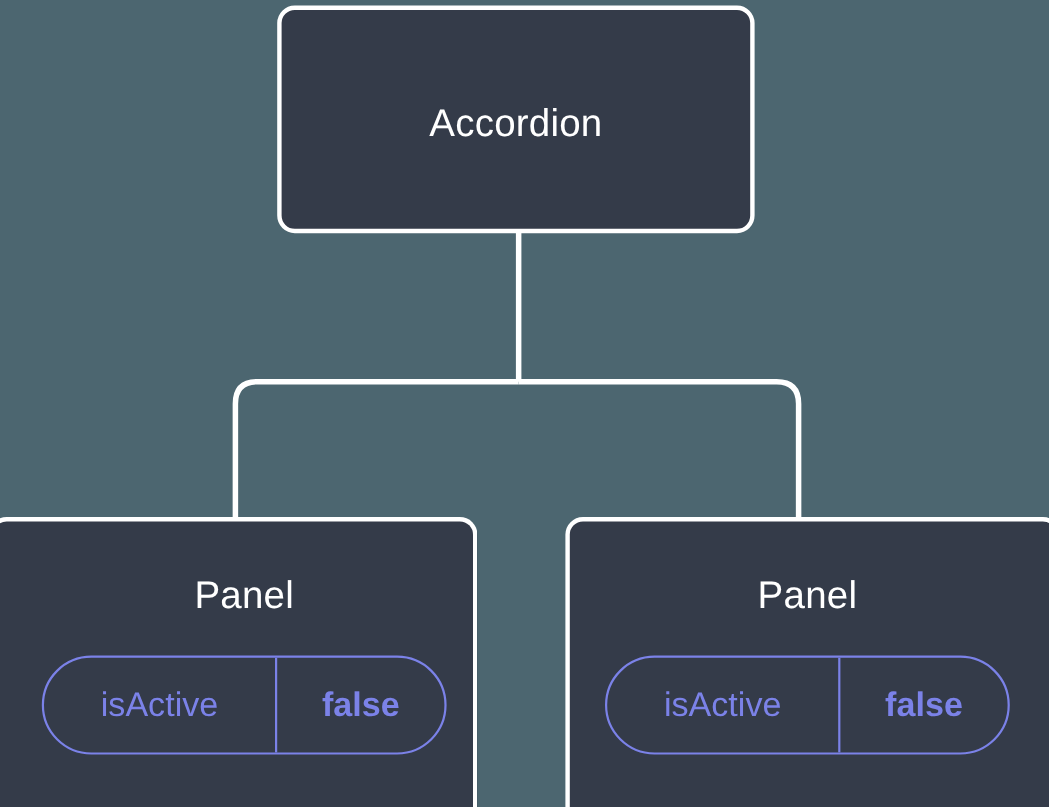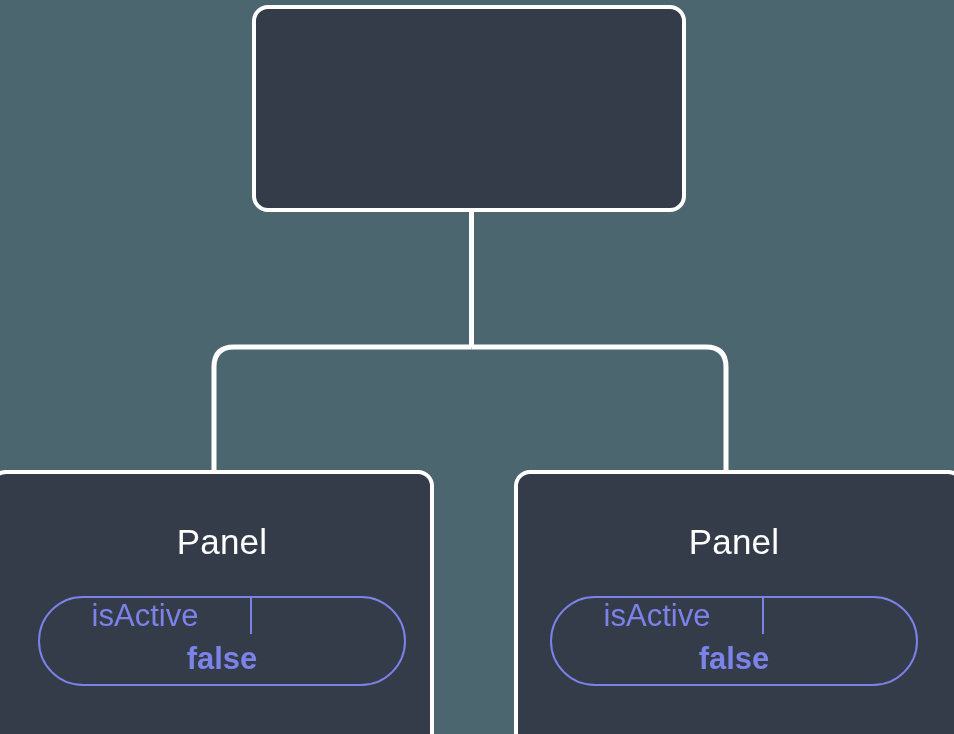--- a/index.html
+++ b/index.html
@@ -67,21 +67,20 @@
   
   .prop-pill {
     position: absolute;
     box-sizing: border-box;
     height: 90px;
     border: 2px solid #7b82e8;
     border-radius: 45px;
     display: flex;
     align-items: stretch;
     z-index: 3;
-    flex-direction: column;
   }
   #pill-0 {
     left: 38px;
     top: 596px;
     width: 368px;
   }
   #pill-1 {
     left: 550px;
     top: 596px;
     width: 368px;
@@ -114,20 +113,21 @@
 
     <path d="M 471.5 210 L 471.5 347" fill="none" stroke="#ffffff" stroke-width="5" stroke-linecap="butt"></path>
 
     <path d="M 471.5 347 L 234 347 Q 214 347 214 367 L 214 474" fill="none" stroke="#ffffff" stroke-width="5" stroke-linecap="butt" stroke-linejoin="round"></path>
 
     <path d="M 471.5 347 L 706 347 Q 726 347 726 367 L 726 474" fill="none" stroke="#ffffff" stroke-width="5" stroke-linecap="butt" stroke-linejoin="round"></path>
   </svg>
 
   <div class="node" id="node-accordion">
   </div>
+  <div class="node-title" id="title-accordion" style="position:absolute; left:252px; top:93px; width:434px; z-index:4;">Accordion</div>
 
   <div class="node panel-node" id="node-panel-0">
   </div>
   <div class="node-title" style="position:absolute; left:0px; top:522px; width:444px; z-index:4;">Panel</div>
   <div class="prop-pill" id="pill-0">
     <span class="prop-key">isActive</span>
     <span class="prop-val">false</span>
   </div>
 
   <div class="node panel-node" id="node-panel-1">

